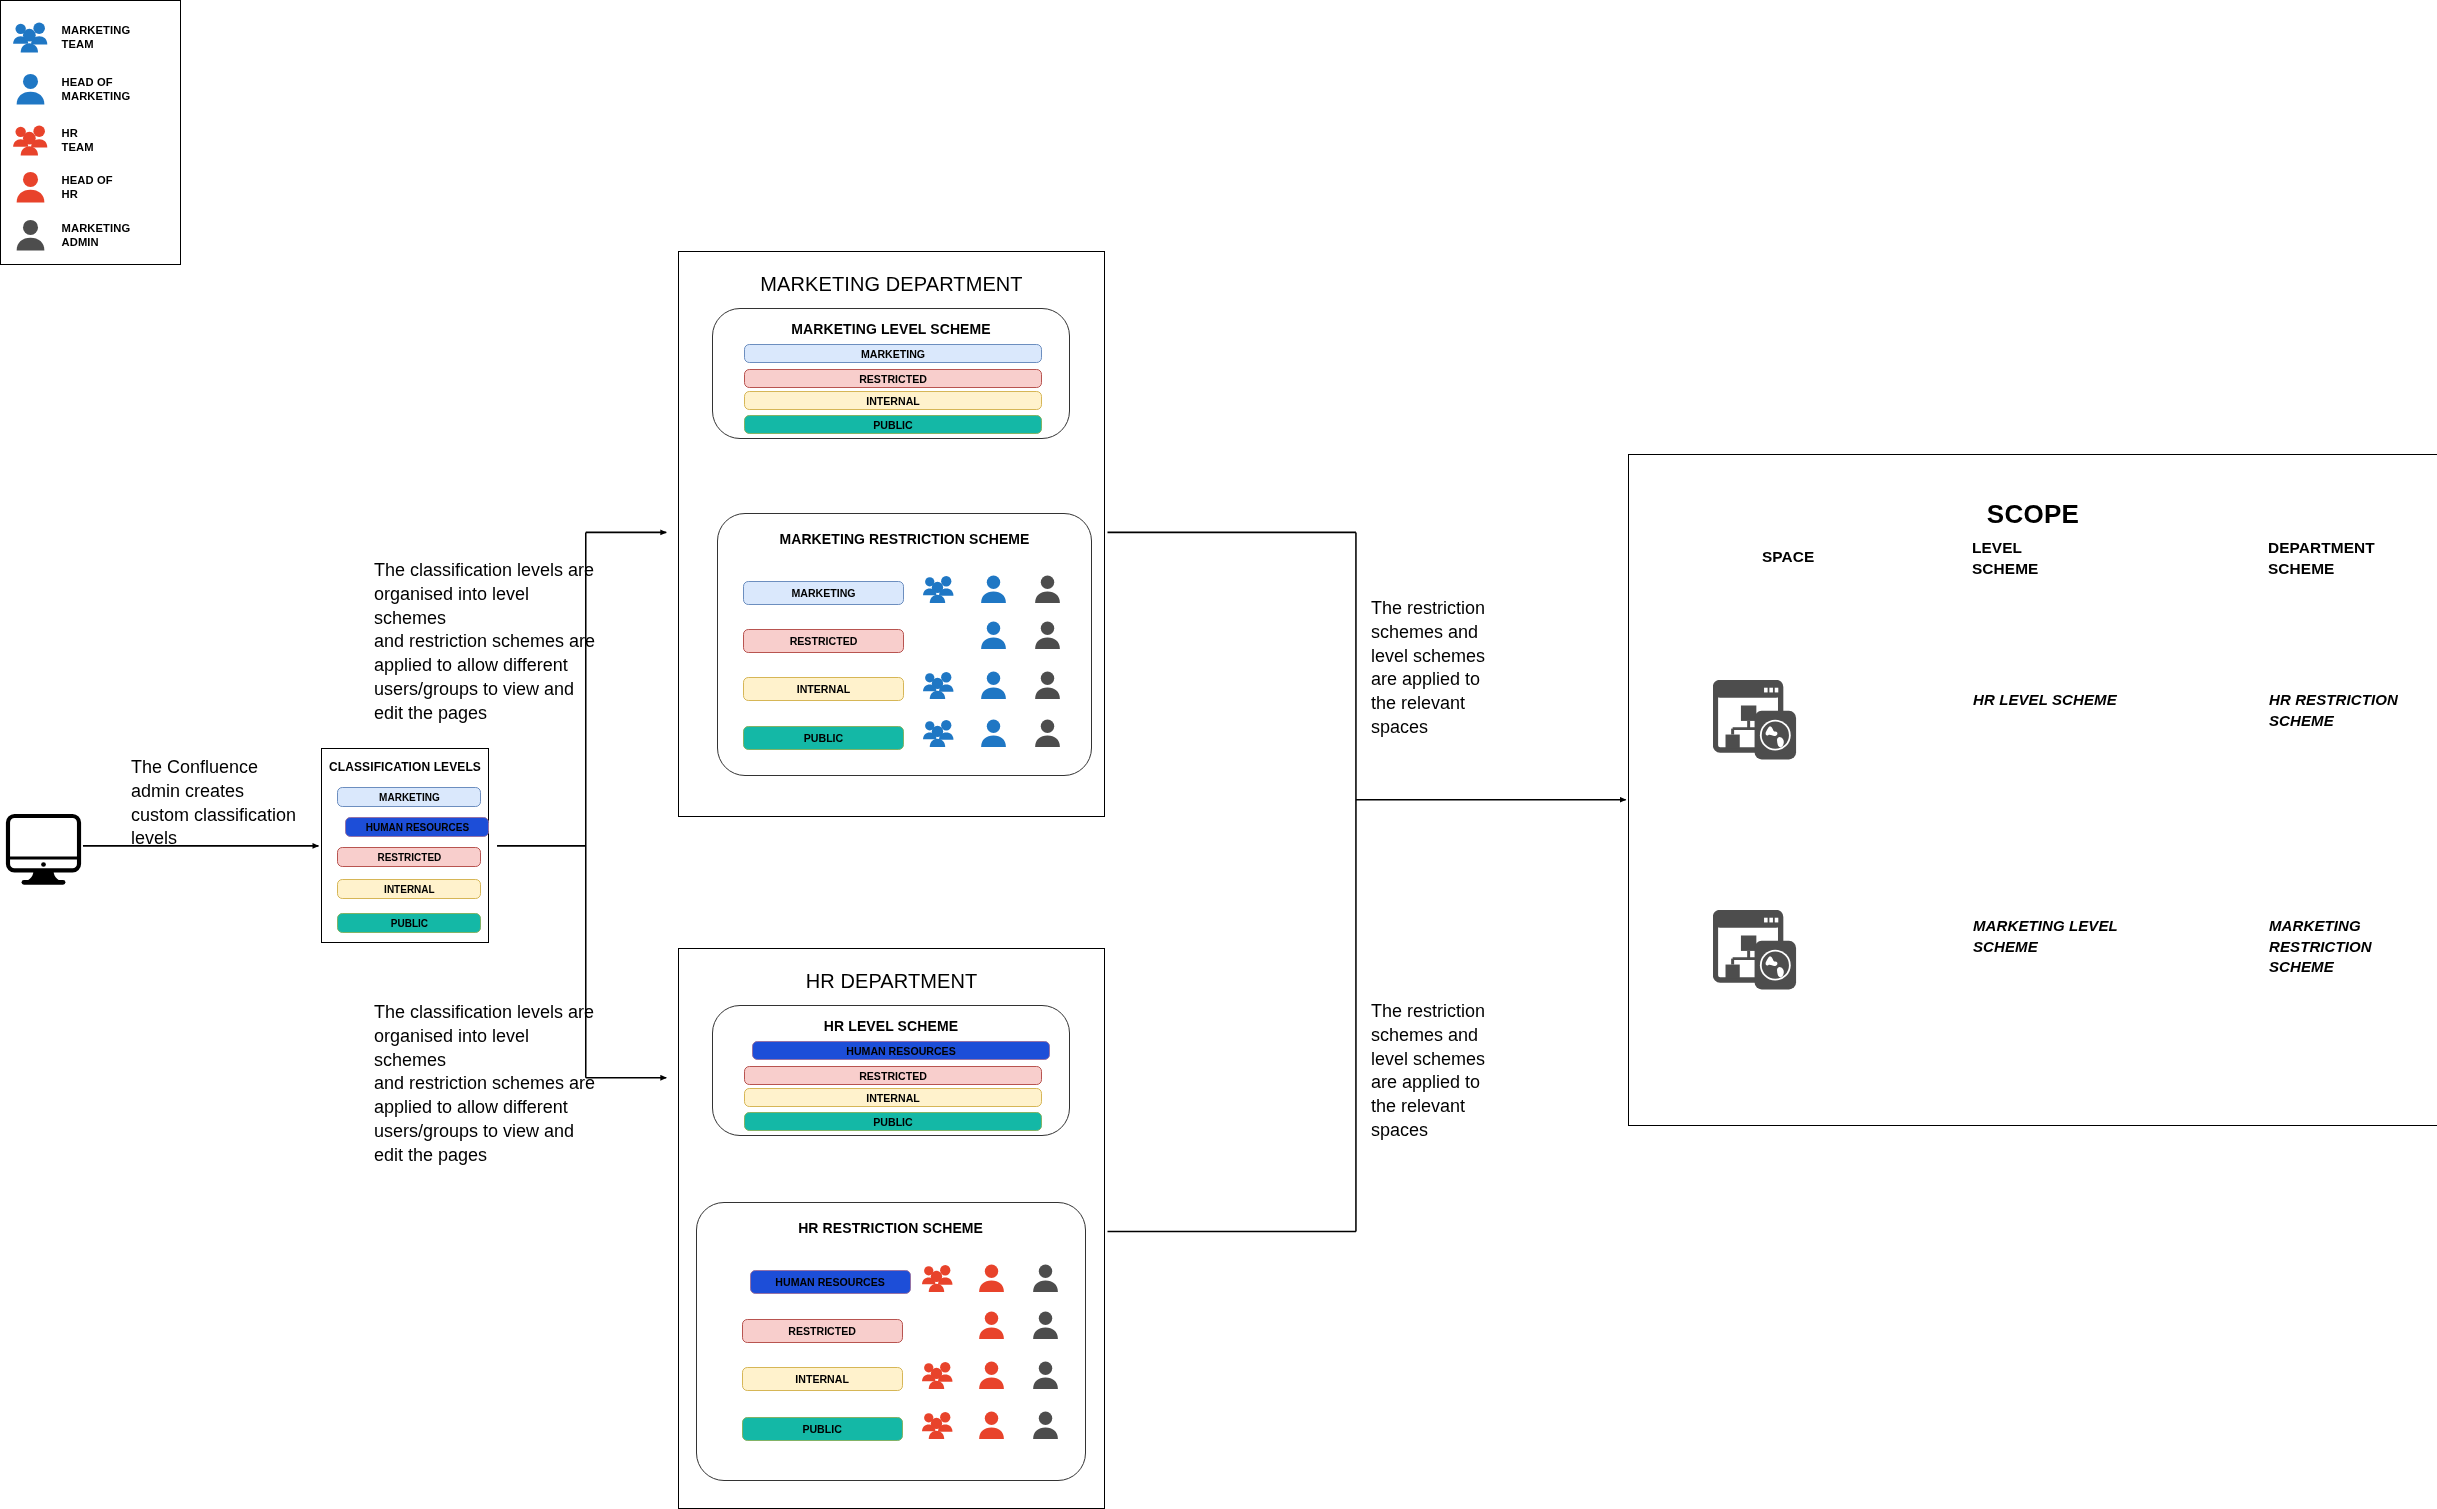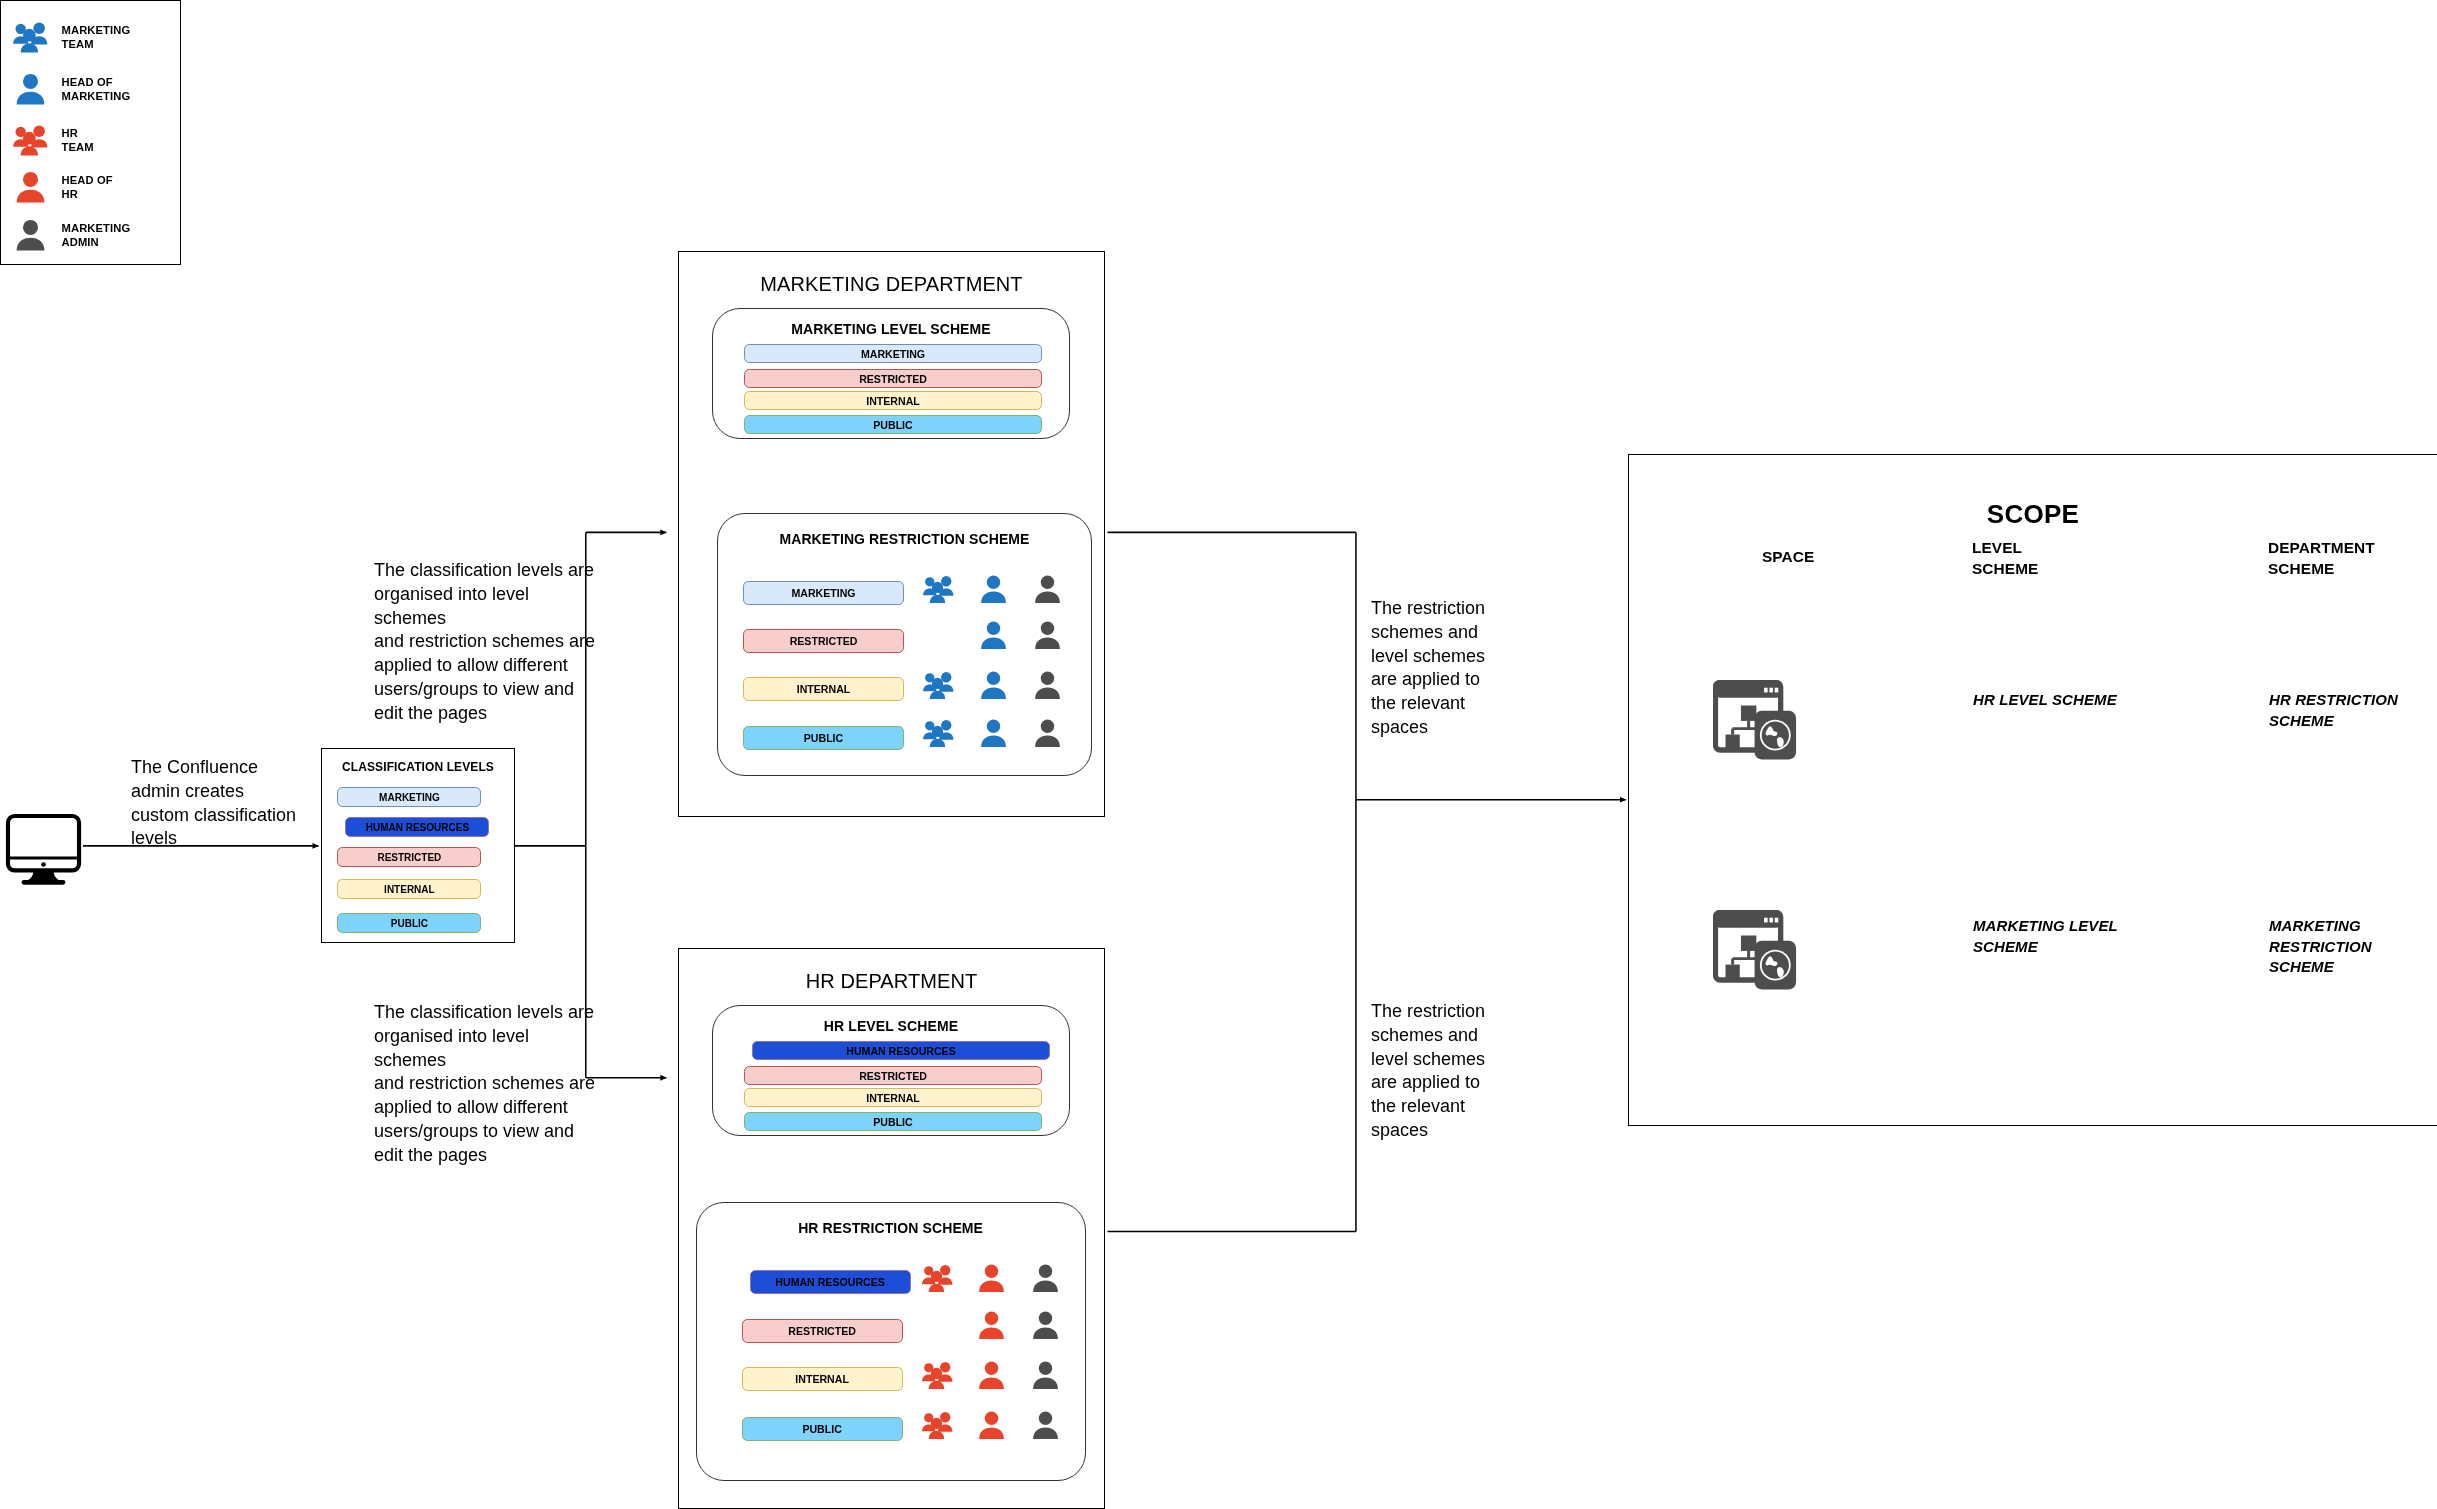--- a/index.html
+++ b/index.html
@@ -47,21 +47,21 @@
   
   .note {
     font-size: 18px;
     line-height: 1.32;
     white-space: pre-line;
     color: #000;
   }
 
   
   #classification-levels {
-    left: 321px; top: 748px; width: 194px; height: 195px;
+    left: 321px; top: 748px; width: 168px; height: 195px;
     border: 1.2px solid #000;
     box-sizing: border-box;
     background: #fff;
   }
   #classification-levels .box-title {
     text-align: center;
     font-size: 12px;
     font-weight: bold;
     margin-top: 10.6px;
     letter-spacing: 0.1px;
@@ -74,21 +74,21 @@
     font-weight: bold;
     color: #000;
     display: flex;
     align-items: center;
     justify-content: center;
   }
   .pill.blue   { background:#dae8fc; border-color:#6c8ebf; }
   .pill.purple { background:#1d4ed8; border-color:#9673a6;margin-left:8px; }
   .pill.red    { background:#f8cecc; border-color:#b85450; }
   .pill.yellow { background:#fff2cc; border-color:#d6b656; }
-  .pill.green  { background:#7dd3fc; border-color:#82b366;text-align:right; }
+  .pill.green  { background:#14b8a6; border-color:#82b366;text-align:right; }
 
   #classification-levels .pill {
     position: absolute;
     left: 15.4px;
     width: 144px;
     height: 20px;
     font-size: 10px;
   }
 
   

